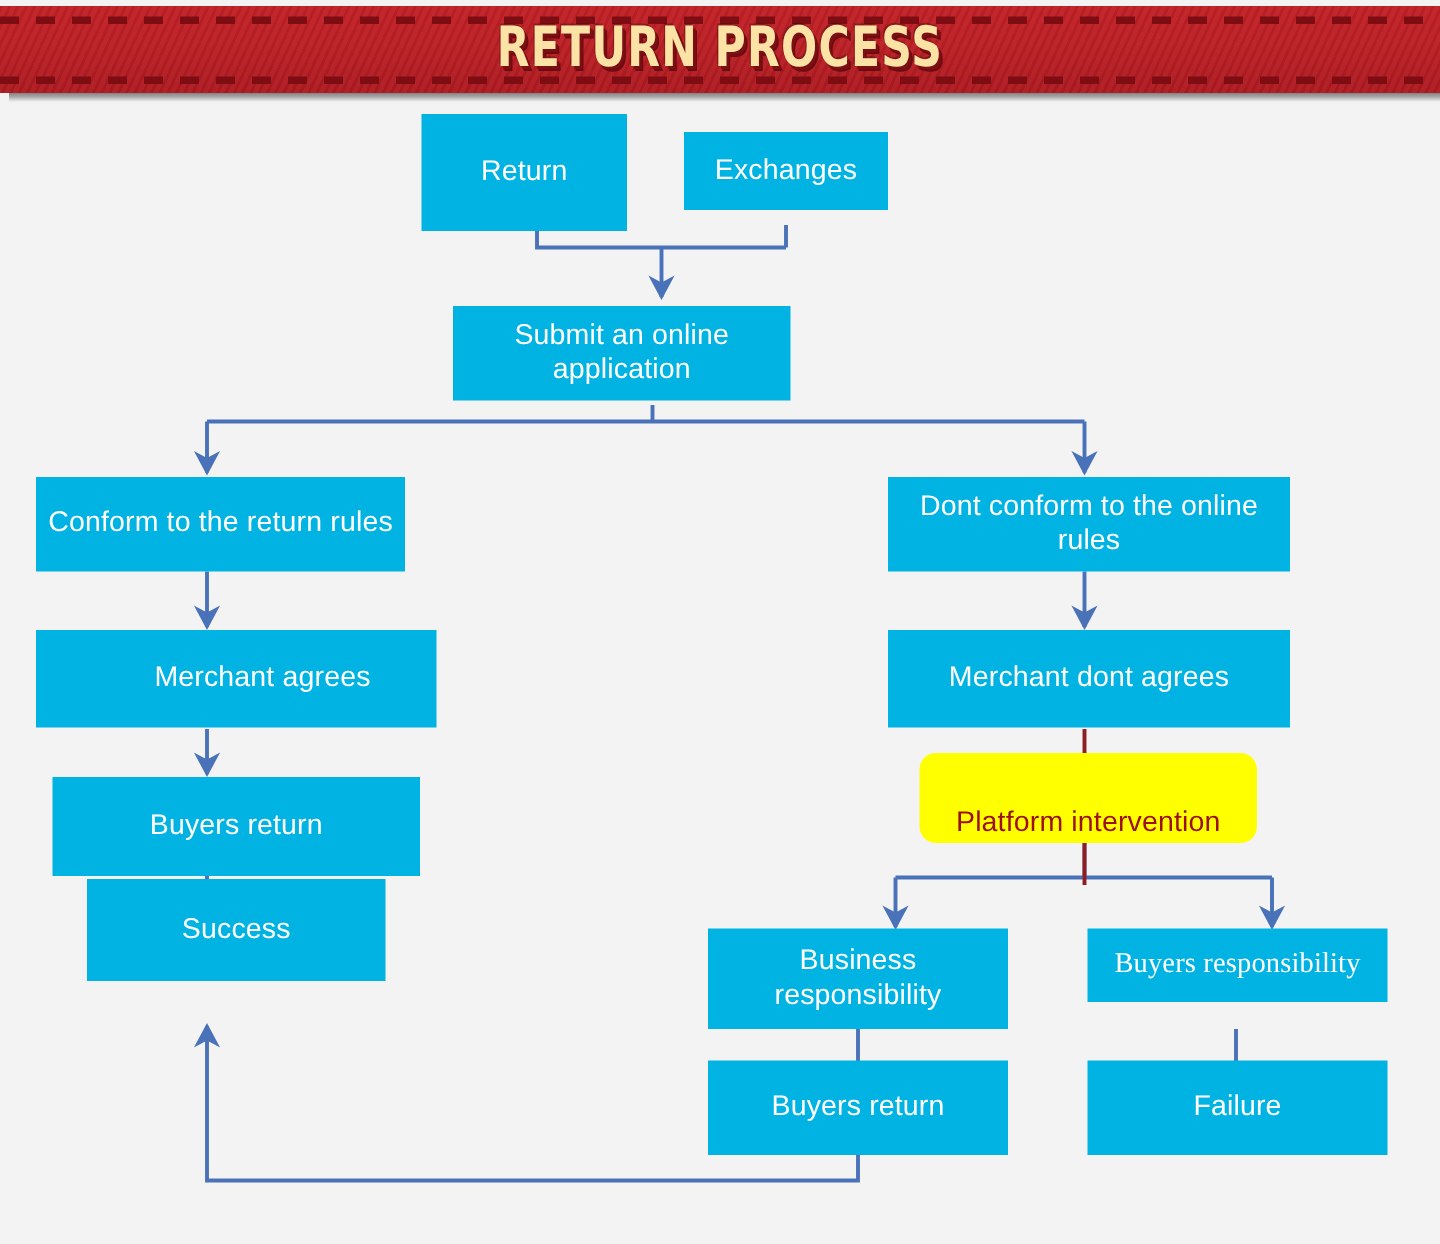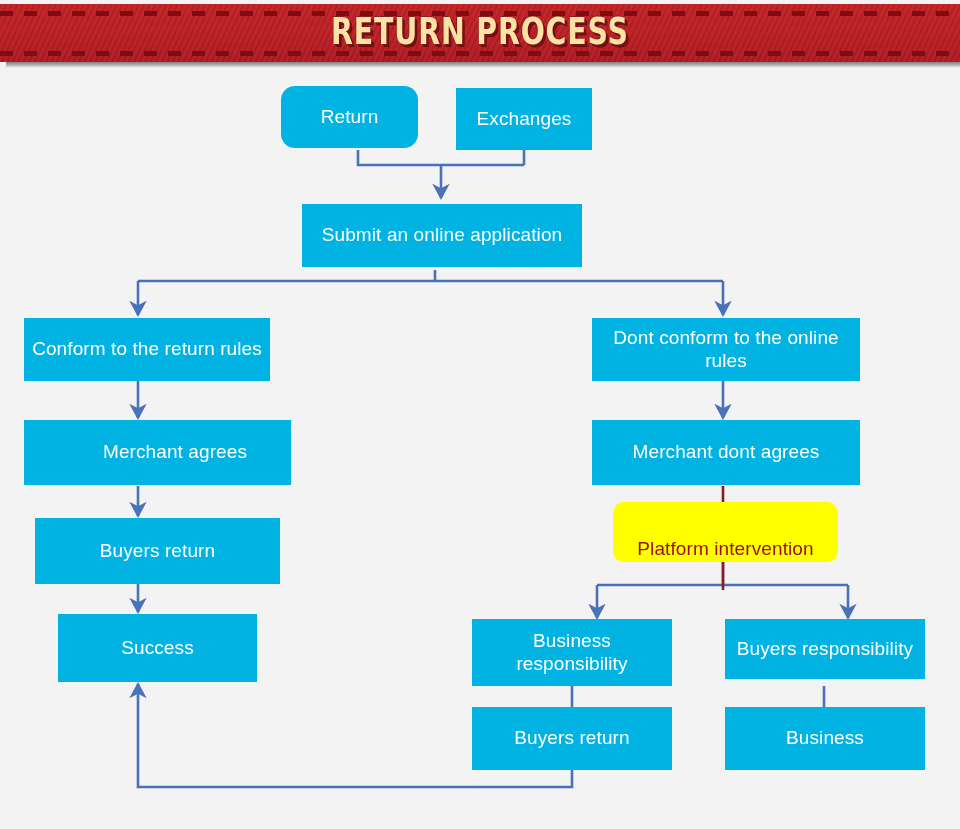--- a/index.html
+++ b/index.html
@@ -164,69 +164,69 @@
       <path d="M 824 686 L 824 708"></path>
 
       <path d="M 572 770 L 572 787 L 138 787 L 138 684" marker-end="url(#arrowup)"></path>
     </g>
 
     <g stroke="#8e1d22" stroke-width="2.6" fill="none">
       <path d="M 723 486 L 723 590"></path>
     </g>
   </svg>
 
-  <div class="node" style="left:281px; top:86px; width:137px; height:62px;border-radius:14px;">
+  <div class="node" style="left:281px; top:76px; width:137px; height:78px;">
     <span>Return</span>
   </div>
 
-  <div class="node" style="left:456px; top:88px; width:136px; height:62px;">
+  <div class="node" style="left:456px; top:88px; width:136px; height:52px;">
     <span>Exchanges</span>
   </div>
 
-  <div class="node" style="left:302px; top:204px; width:280px; height:63px;">
+  <div class="node" style="left:302px; top:204px; width:225px; height:63px;">
     <span>Submit an online application</span>
   </div>
 
   <div class="node" style="left:24px; top:318px; width:246px; height:63px;">
     <span>Conform to the return rules</span>
   </div>
 
   <div class="node" style="left:24px; top:420px; width:267px; height:65px;padding-left:41px;">
     <span>Merchant agrees</span>
   </div>
 
   <div class="node" style="left:35px; top:518px; width:245px; height:66px;">
     <span>Buyers return</span>
   </div>
 
-  <div class="node" style="left:58px; top:614px; width:199px; height:68px;">
+  <div class="node" style="left:58px; top:586px; width:199px; height:68px;">
     <span>Success</span>
   </div>
 
   <div class="node" style="left:592px; top:318px; width:268px; height:63px;">
     <span>Dont conform to the online rules</span>
   </div>
 
   <div class="node" style="left:592px; top:420px; width:268px; height:65px;align-items:center;">
     <span>Merchant dont agrees</span>
   </div>
 
   <div class="node highlight" style="left:613px; top:502px; width:225px; height:60px;align-items:flex-end;">
     <span>Platform intervention</span>
   </div>
 
   <div class="node" style="left:472px; top:619px; width:200px; height:67px;text-align:center;">
     <span>Business responsibility</span>
   </div>
 
-  <div class="node" style="left:725px; top:619px; width:200px; height:60px;">
+  <div class="node" style="left:725px; top:619px; width:200px; height:49px;font-family:Liberation Serif, serif;">
     <span>Buyers responsibility</span>
   </div>
 
   <div class="node" style="left:472px; top:707px; width:200px; height:63px;">
     <span>Buyers return</span>
   </div>
 
   <div class="node" style="left:725px; top:707px; width:200px; height:63px;">
-    <span>Business</span>
+    <span>Failure</span>
   </div>
 
 </div>
 
 </body></html>

